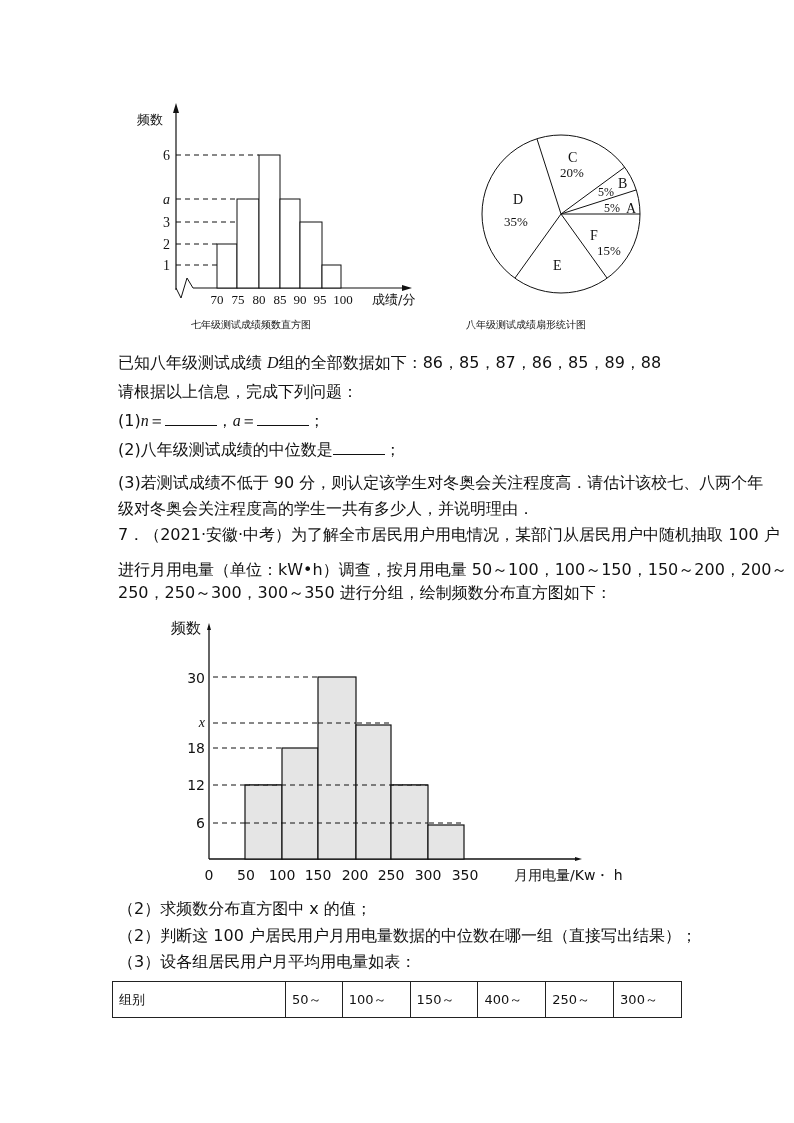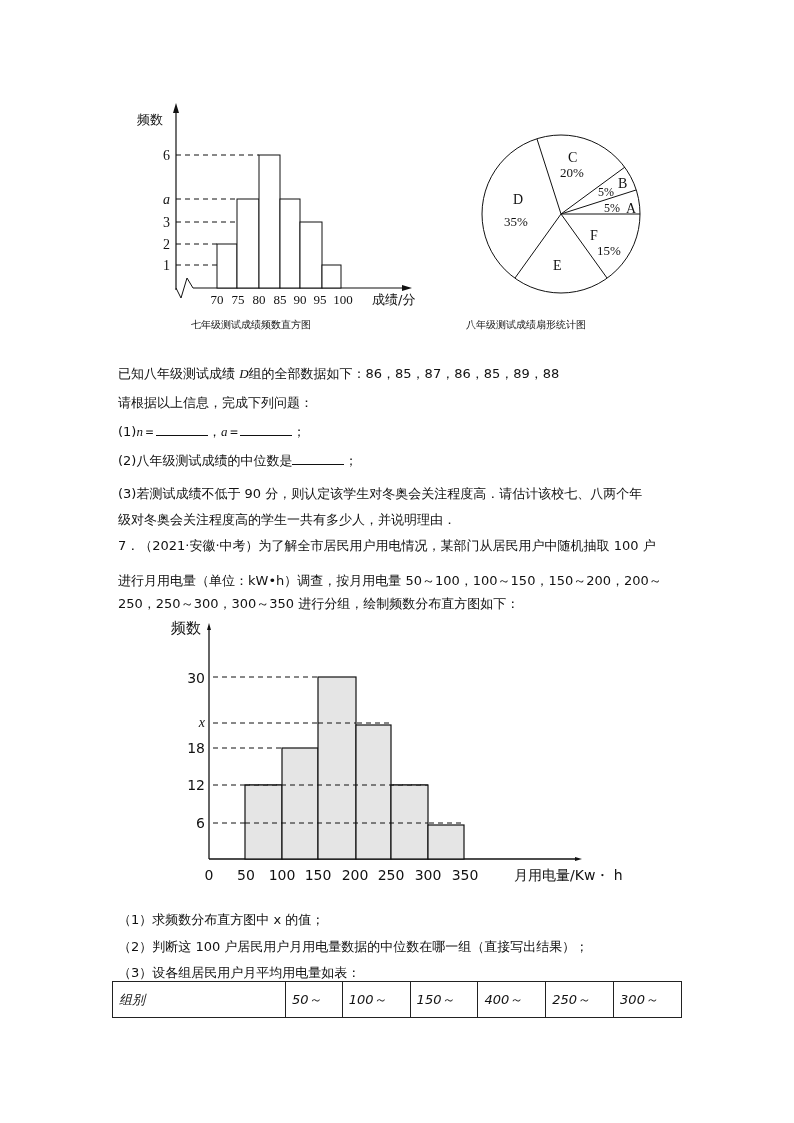--- a/index.html
+++ b/index.html
@@ -1,24 +1,24 @@
 <!DOCTYPE html>
 <html><head>
 <meta charset="utf-8">
 <style>
   html, body { margin: 0; padding: 0; background: #ffffff; }
   body { width: 794px; height: 1123px; position: relative; overflow: hidden;
          font-family: "DejaVu Sans", "Liberation Sans", sans-serif; color: #111; }
   .abs { position: absolute; }
   svg text { font-family: "Liberation Serif", "DejaVu Serif", serif; fill: #111; }
   svg text.sans { font-family: "DejaVu Sans", "Liberation Sans", sans-serif; }
-  .line { position: absolute; left: 118px; font-size: 13px; white-space: nowrap; line-height: 18px; margin-top: 11px; }
+  .line { position: absolute; left: 118px; font-size: 16px; white-space: nowrap; line-height: 18px; }
   .blank { display: inline-block; width: 52px; border-bottom: 1px solid #111; height: 12px; vertical-align: baseline; }
   .it { font-style: italic; font-family: "Liberation Serif", serif; }
-  table.t { position: absolute; left: 112px; top: 981px; width: 570px; height: 37px; border-collapse: collapse; font-size: 13px; font-style: italic; }
+  table.t { position: absolute; left: 112px; top: 981px; width: 570px; height: 37px; border-collapse: collapse; font-size: 13px; }
   table.t td { border: 1px solid #222; padding: 0 6px; vertical-align: middle; }
   .caption { position: absolute; font-size: 10px; white-space: nowrap; }
 </style>
 </head>
 <body>
 
 <svg class="abs" style="left:0;top:0" width="794" height="345" viewBox="0 0 794 345">
 
   <line x1="176" y1="290" x2="176" y2="110" stroke="#111" stroke-width="1.2"></line>
   <polygon points="176,103 173,113 179,113" fill="#111"></polygon>
@@ -147,21 +147,21 @@
     <text class="sans" x="282" y="880">100</text>
     <text class="sans" x="318" y="880">150</text>
     <text class="sans" x="355" y="880">200</text>
     <text class="sans" x="391" y="880">250</text>
     <text class="sans" x="428" y="880">300</text>
     <text class="sans" x="465" y="880">350</text>
   </g>
   <text class="sans" x="514" y="880" font-size="14">月用电量/Kw・ h</text>
 </svg>
 
-<div class="line" style="top:900px">（1）求频数分布直方图中 x 的值；</div>
+<div class="line" style="top:900px">（2）求频数分布直方图中 x 的值；</div>
 <div class="line" style="top:927px">（2）判断这 100 户居民用户月用电量数据的中位数在哪一组（直接写出结果）；</div>
 <div class="line" style="top:953px">（3）设各组居民用户月平均用电量如表：</div>
 
 <table class="t">
   <tbody>
       <tr>
     <td style="width:160px">组别</td>
     <td>50～</td>
     <td>100～</td>
     <td>150～</td>

